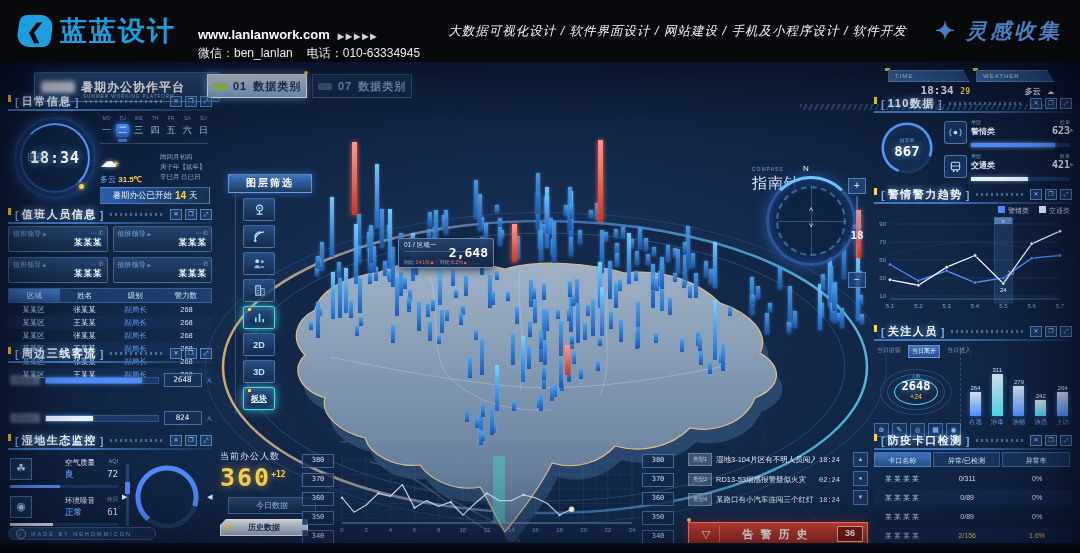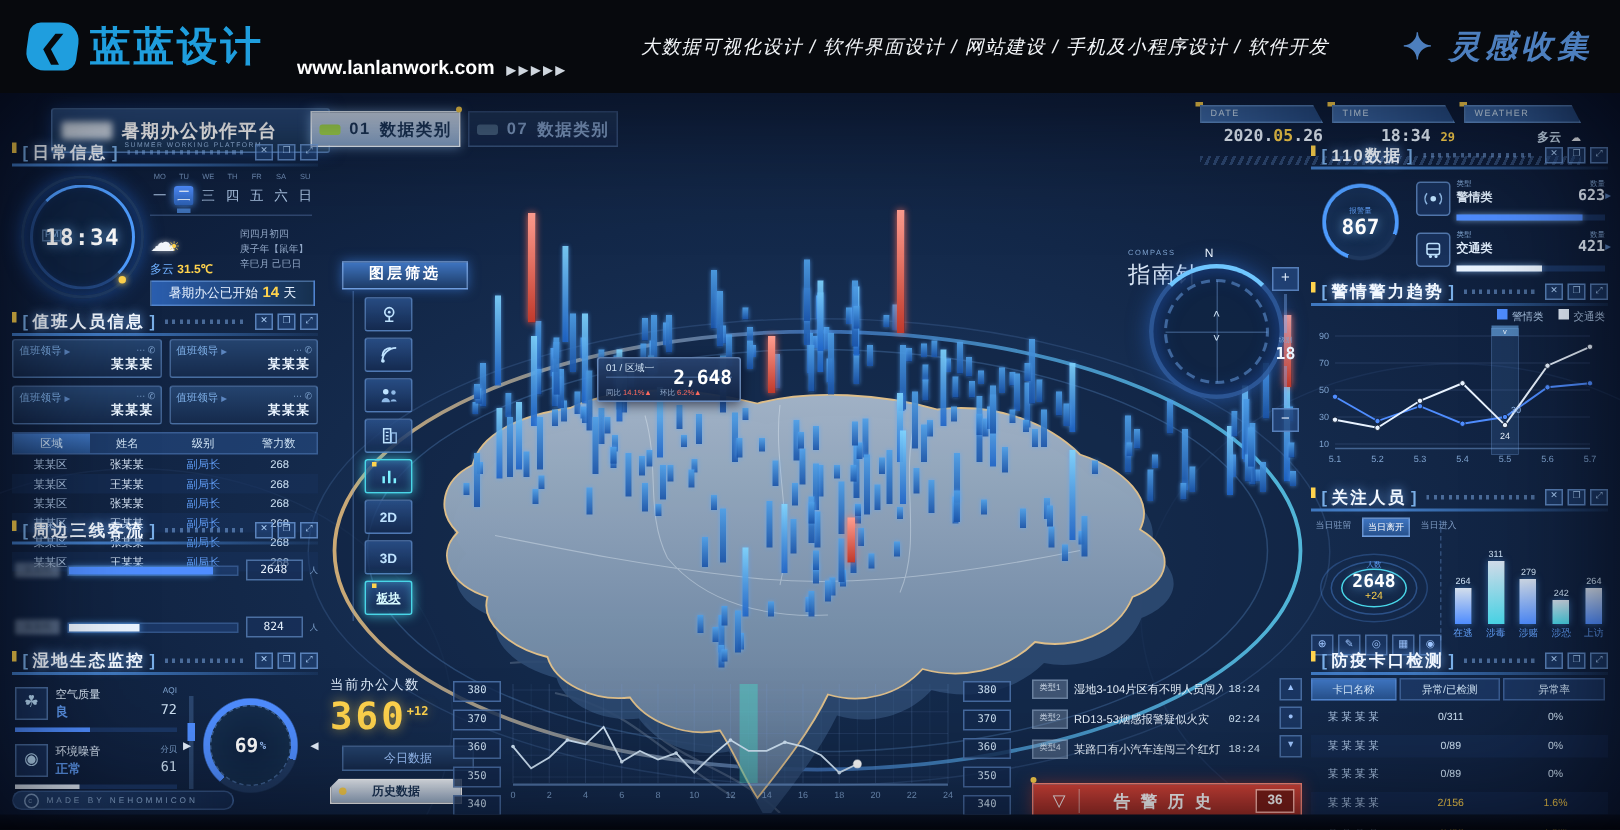--- a/index.html
+++ b/index.html
@@ -89,21 +89,21 @@
   .flowrow{position:absolute;left:2px;right:0;height:14px;display:flex;align-items:center;gap:5px;}
   .flowrow .lb{width:30px;height:10px;background:rgba(150,170,195,.5);border-radius:1px;color:#2c3c52;font-size:6px;text-align:center;line-height:10px;filter:blur(1.5px);}
   .flowtrack{flex:1;height:5px;background:rgba(30,60,110,.8);border:1px solid rgba(120,170,240,.25);position:relative;}
   .flowfill{height:100%;box-shadow:0 0 5px rgba(90,170,255,.8);}
   .flowval{width:36px;height:12px;border:1px solid rgba(140,190,255,.45);background:rgba(25,50,95,.6);color:#eaf4ff;font-size:7.5px;font-family:"DejaVu Sans Mono",monospace;text-align:center;line-height:12px;}
   .flowunit{color:#7fa3cf;font-size:5.5px;}
   
   .metric{position:absolute;left:2px;width:108px;}
   .metric .mr{display:flex;gap:5px;}
   .micon{width:20px;height:20px;border:1px solid rgba(140,190,255,.45);background:rgba(30,60,110,.6);color:#bfe3ff;font-size:11px;text-align:center;line-height:19px;}
-  .minfo{flex:1;}
+  .minfo{flex:1;margin-left:28px;}
   .minfo .l1{display:flex;justify-content:space-between;color:#dce9f8;font-size:7.5px;}
   .minfo .l1 .un{color:#7fa3cf;font-size:5.5px;}
   .minfo .l2{display:flex;justify-content:space-between;margin-top:1px;}
   .minfo .st{color:#5f9bf2;font-size:8.5px;font-weight:bold;}
   .minfo .vl{color:#cfe3f5;font-size:9px;font-family:"DejaVu Sans Mono",monospace;}
   .mbar{margin-top:4px;height:3px;background:rgba(30,60,110,.8);}
   .mbar div{height:100%;}
   .gauge-wrap{position:absolute;right:8px;top:26px;width:74px;height:74px;}
   .gauge{position:absolute;inset:0;border-radius:50%;background:conic-gradient(from 220deg,#4f8dff 0 69%,rgba(90,140,210,.2) 69% 100%);-webkit-mask:radial-gradient(circle,transparent 0 26px,#000 27px 31px,transparent 32px);mask:radial-gradient(circle,transparent 0 26px,#000 27px 31px,transparent 32px);}
   .gauge-in{position:absolute;inset:10px;border-radius:50%;background:radial-gradient(circle,#0f2342,#16304f);border:1px dashed rgba(120,170,240,.4);display:flex;align-items:center;justify-content:center;color:#fff;font-size:13px;font-weight:bold;font-family:"DejaVu Sans Mono",monospace;}
@@ -214,20 +214,23 @@
 
 <div class="site-header">
   <div class="logo">
     <div class="logo-mark">
         <span>❮</span>
       </div>
     <div class="logo-text">蓝蓝设计</div>
   </div>
   <div class="contact">
     <div class="r1"><span>www.lanlanwork.com</span><span class="arrows">▶▶▶▶▶</span></div>
+    <div class="r2">
+      <span>微信：</span><span>ben_lanlan</span><span class="sp">电话：</span><span>010-63334945</span>
+    </div>
   </div>
   <div class="services">大数据可视化设计 / 软件界面设计 / 网站建设 / 手机及小程序设计 / 软件开发</div>
   <div class="collect">
     <span class="star">✦</span>
     <span>灵感收集</span>
   </div>
 </div>
 
 <div id="dash">
 
@@ -508,24 +511,20 @@
   <div class="tab tab1">
     <span class="pill"></span>
     <span>01</span>
       <span>数据类别</span>
   </div>
   <div class="tab tab2">
     <span class="pill"></span>
     <span>07</span>
       <span>数据类别</span>
   </div>
-  <div class="seg" style="left:800px;">
-    <div class="sh">DATE</div>
-    <div class="sv"><span>2020</span><span>.</span><span class="yl">05</span><span>.</span><span>26</span></div>
-  </div>
   <div class="seg" style="left:888px;">
     <div class="sh">TIME</div>
     <div class="sv"><span>18:34</span> <span class="yl" style="font-size:8px;">29</span></div>
   </div>
   <div class="seg" style="left:976px;width:78px;">
     <div class="sh">WEATHER</div>
     <div class="sv"><span style="font-size:8px;color:#cfe3f5;">多云</span> <span style="color:#f2f6fb;">☁</span></div>
   </div>
   <div class="hatch"></div>
 
@@ -756,24 +755,20 @@
             </div>
         </div>
       </div>
       <div class="mbar">
           <div style="width: 40%; background: rgb(233, 243, 255);"></div>
         </div>
     </div>
     <div class="vslider"></div>
     <div class="gauge-wrap">
       <div class="gauge"></div>
-      <div class="gauge-in">
-          <span>69</span>
-          <span class="pc">%</span>
-        </div>
       <div class="garrow" style="left:-8px;">▶</div>
       <div class="garrow" style="right:-8px;transform:scaleX(-1);">▶</div>
     </div>
     <div class="eco-foot">
       <span class="cc">c</span>
         <span>MADE BY NEHOMMICON</span>
     </div>
   </div>
 
   <div class="lf-title">图层筛选</div>

